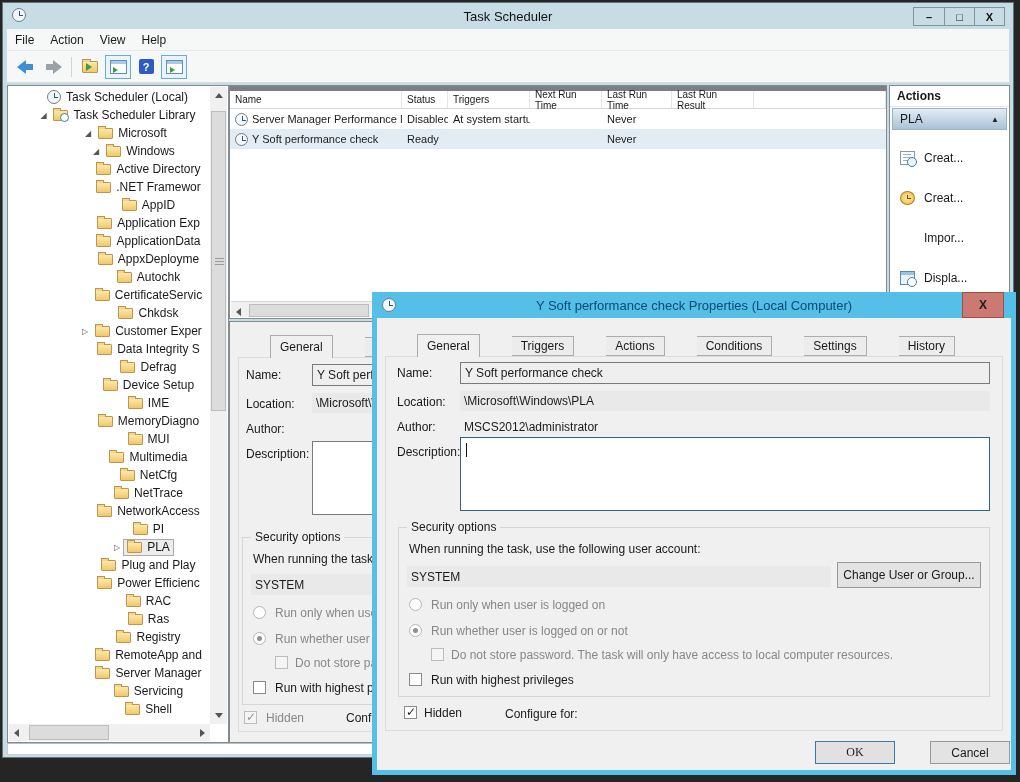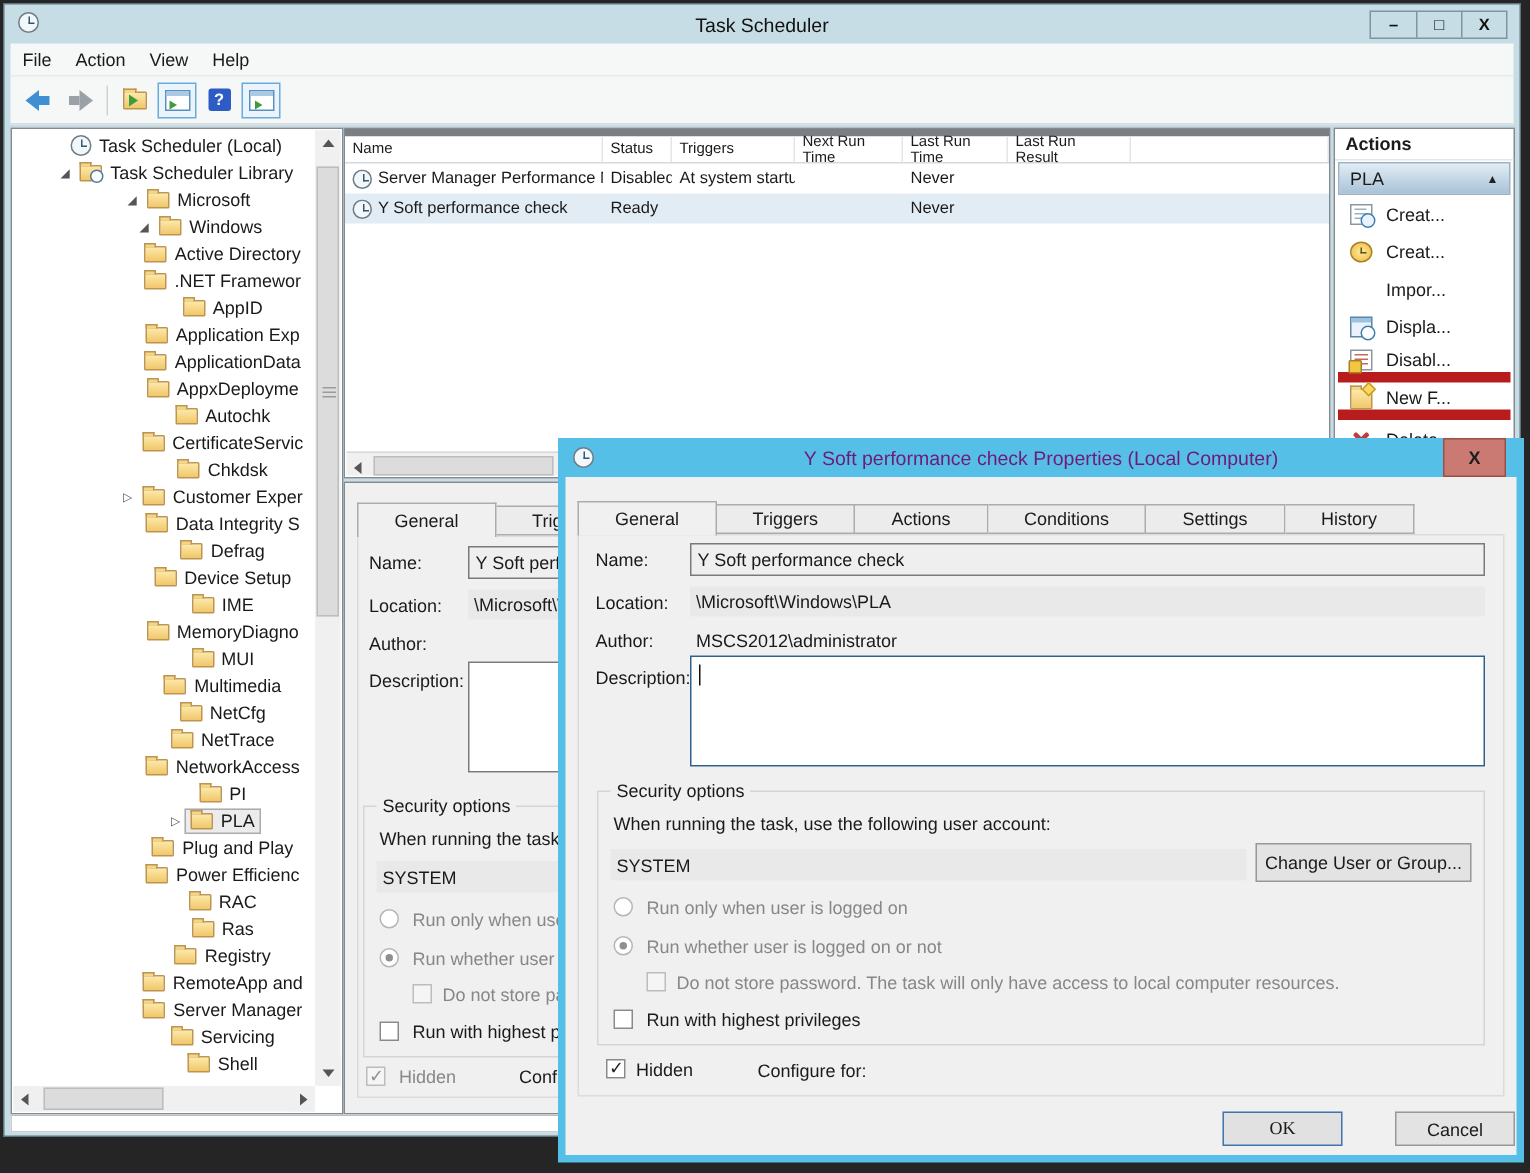--- a/index.html
+++ b/index.html
@@ -118,21 +118,21 @@
   .list-hscroll .sb-btn { position:absolute; left:0; top:1px; width:16px; height:15px; }
   .list-hscroll .hthumb { left:18px; width:120px; top:2px; height:13px; }
 
   
   .act-title { height:21px; display:flex; align-items:center; padding-left:7px; font-weight:bold;
                border-bottom:1px solid #e6e6e6; }
   .group-hdr { height:22px; margin:1px 2px 0 2px; background:linear-gradient(#e2edf5,#a9c2d6);
                border:1px solid #9ab2c6; display:flex; align-items:center; padding:0 7px; }
   .group-hdr .g-label { flex:1; }
   .group-hdr .g-arrow { font-size:8px; color:#222; }
-  .act-item { height:24px; display:flex; align-items:center; gap:9px; padding-left:8px; margin:1px 2px; }
+  .act-item { height:24px; display:flex; align-items:center; gap:9px; padding-left:8px; margin:16px 2px; }
   .act-item.sep-after { border-bottom:7px solid #b91c1c; }
   .ai { width:15px; height:14px; position:relative; flex:none; }
   .create-basic-task-icon { background:#fff; border:1px solid #8a97a5; }
   .create-basic-task-icon::before { content:""; position:absolute; left:2px; top:2px; width:8px; height:1px;
       background:#9db0bf; box-shadow:0 3px 0 #9db0bf, 0 6px 0 #9db0bf; }
   .create-basic-task-icon::after { content:""; position:absolute; right:-3px; bottom:-3px; width:8px; height:8px;
       border-radius:50%; background:#eaf3fb; border:1px solid #3f7fae; }
   .create-task-icon { border-radius:50%; background:radial-gradient(#fdeaa2,#efb93e); border:1px solid #ab8120; }
   .create-task-icon::before { content:""; position:absolute; left:6px; top:3px; width:1px; height:4px; background:#6b4f10; }
   .create-task-icon::after { content:""; position:absolute; left:6px; top:6px; width:4px; height:1px; background:#6b4f10; }
@@ -150,22 +150,22 @@
   .new-folder-icon::before { content:""; position:absolute; top:-3px; left:-1px; width:6px; height:2px;
       background:#f3d689; border:1px solid #bd9450; border-bottom:none; }
   .new-folder-icon::after { content:""; position:absolute; right:-2px; top:-4px; width:5px; height:5px;
       background:#ffd95e; border:1px solid #c89b2a; transform:rotate(45deg); }
   .delete-icon::before, .delete-icon::after { content:""; position:absolute; left:1px; top:6px; width:13px; height:3px;
       background:#c23b3b; border-radius:1px; }
   .delete-icon::before { transform:rotate(45deg); } .delete-icon::after { transform:rotate(-45deg); }
 
   
   .tabstrip { position:absolute; display:flex; align-items:flex-end; z-index:3; }
-  .dtab { height:20px; padding:0 24px; background:#ececec; border:1px solid #acacac; border-left:none;
-          display:flex; align-items:center; }
+  .dtab { height:20px; padding:0 9px; background:#ececec; border:1px solid #acacac; border-left:none;
+          display:flex; align-items:center;margin-left:32px; }
   .dtab:first-child { border-left:1px solid #acacac; }
   .dtab.active { background:#f0f0f0; height:23px; margin-bottom:-1px; border-bottom:none;
                  border-left:1px solid #acacac; z-index:4; }
   .pageborder { position:absolute; border:1px solid #dcdcdc; background:#f0f0f0; }
 
   
   .flabel { position:absolute; color:#1a1a1a; }
   .field-ro { position:absolute; background:#efefef; border:1px solid #7a7a7a; display:flex; align-items:center;
               padding:0 4px; }
   .field-flat { position:absolute; background:#e9e9e9; display:flex; align-items:center; padding:0 4px; }
@@ -188,21 +188,21 @@
   .btn.default { border:1px solid #3f76b0; background:#e1e1e1; }
   .selectbox { position:absolute; background:#fff; border:1px solid #7a7a7a; display:flex; align-items:center;
                padding:0 6px; }
   .selectbox .chev { position:absolute; right:9px; top:7px; width:7px; height:7px; border-right:1px solid #444;
                border-bottom:1px solid #444; transform:rotate(45deg) scaleY(0.8); }
 
   
   .dialog { position:absolute; left:372px; top:292px; width:644px; height:483px; background:#55bfe8;
             padding:26px 5px 5px 5px; z-index:10; }
   .dlg-title { position:absolute; left:0; top:0; right:0; height:26px; display:flex; align-items:center;
-               justify-content:center; color:#701a75; font-size:13px; }
+               justify-content:center; color:#0c4a6e; font-size:13px; }
   .dlg-ic { position:absolute; left:10px; top:6px; }
   .dlg-close { position:absolute; top:0; right:12px; width:42px; height:26px; background:#ca7a72;
                border:1px solid #9d4f45; display:flex; align-items:center; justify-content:center;
                font-weight:bold; color:#1d1d1d; }
   .dlg-content { position:relative; width:100%; height:100%; background:#f0f0f0; }
 </style>
 </head>
 <body>
 
 <div class="desktop">

